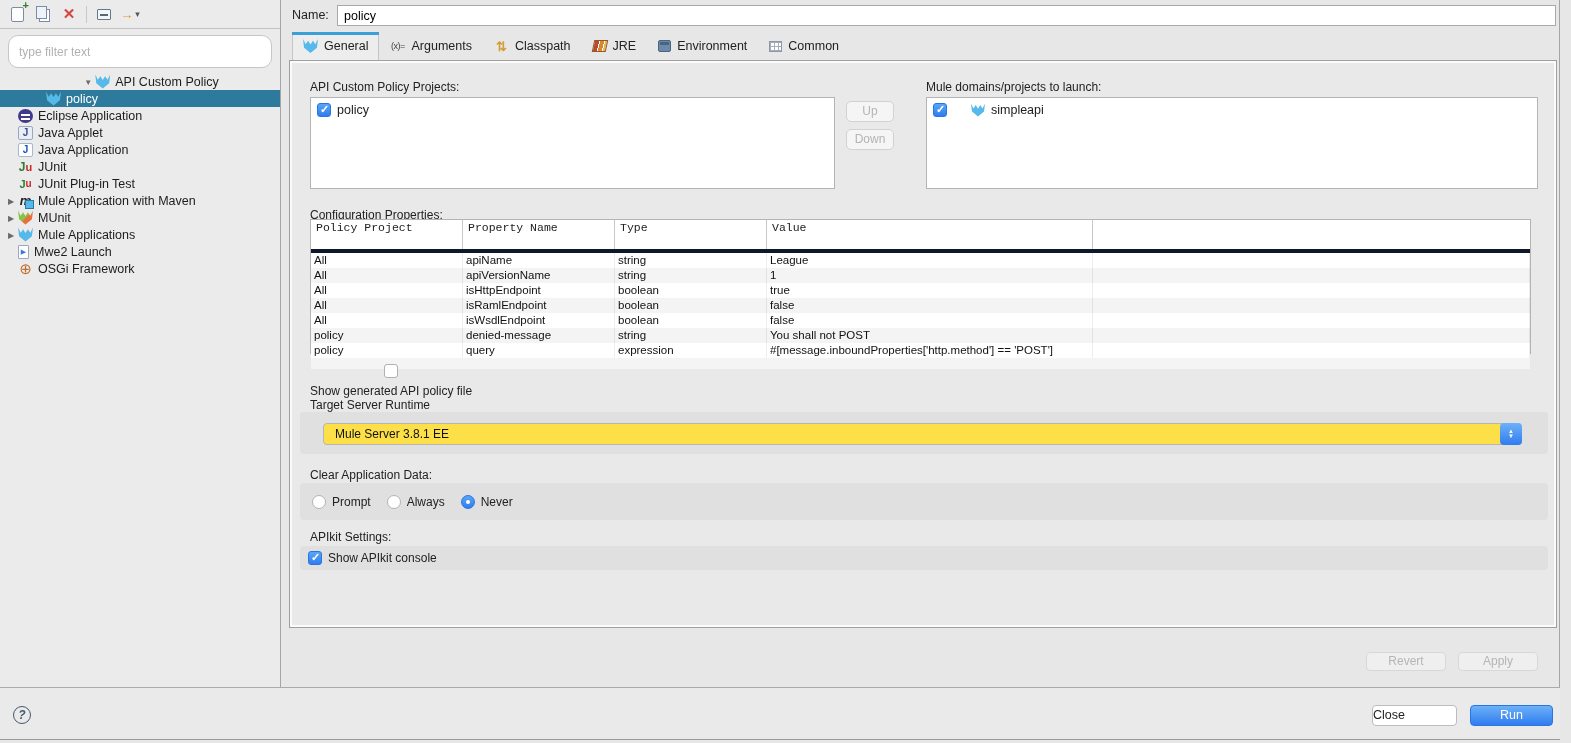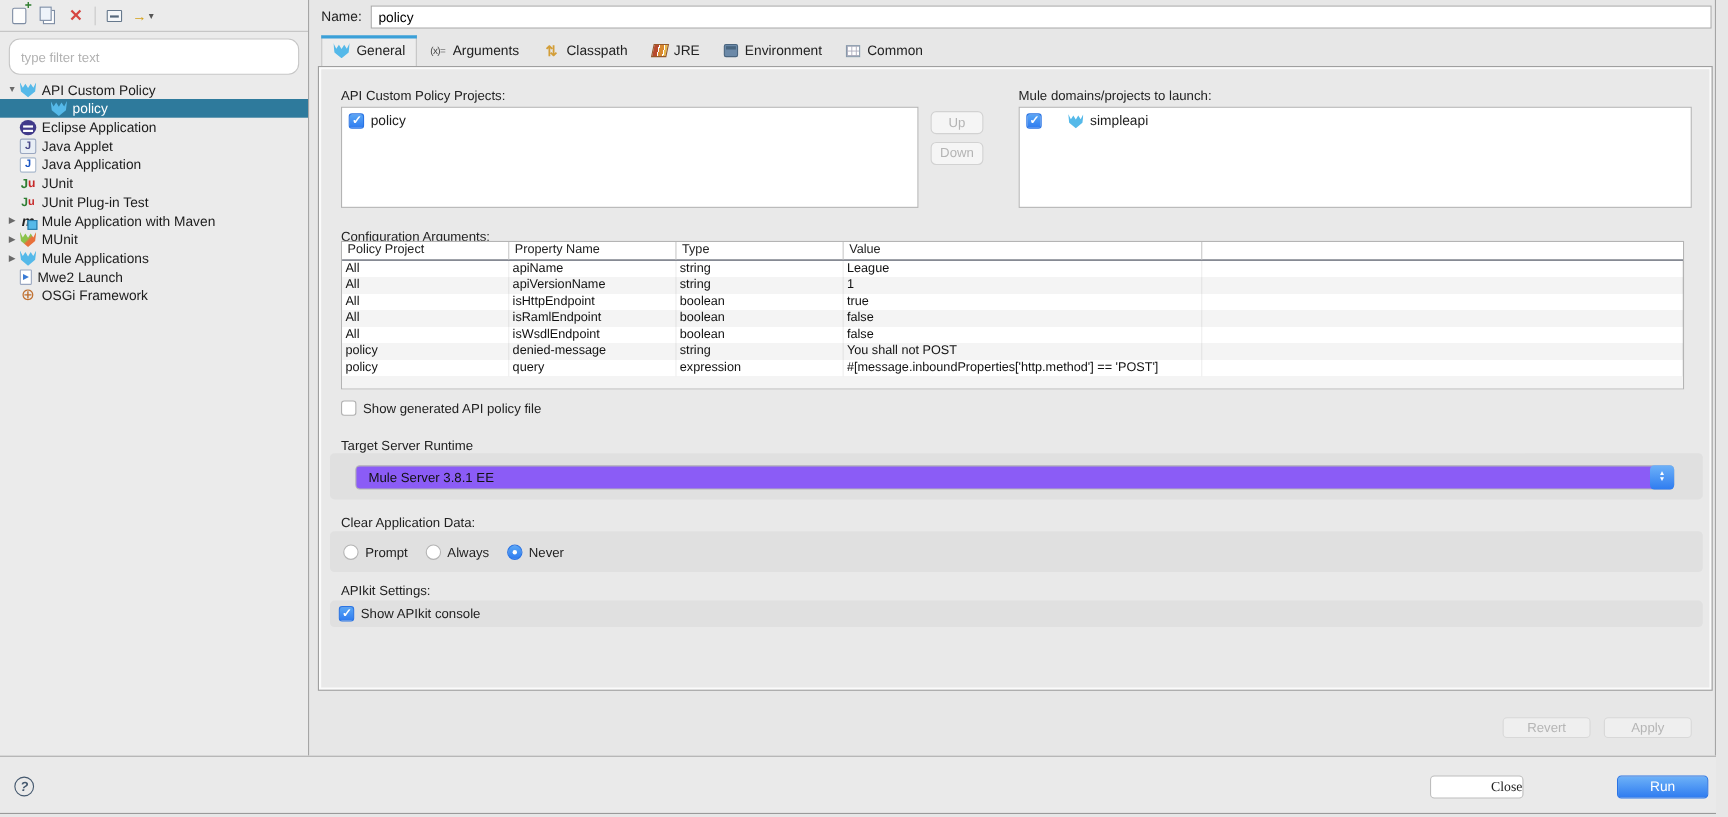--- a/index.html
+++ b/index.html
@@ -69,46 +69,46 @@
   .lrow { display:flex; align-items:center; gap:6px; padding:5px 6px 0 6px; }
   .cb { width:14px; height:14px; border-radius:3px; border:1px solid #b0b0b0; background:#fff; position:relative; flex:0 0 14px; }
   .cb.checked { background:linear-gradient(#59a6f5,#2f7cf0); border-color:#2a74e4; }
   .cb.checked::before { content:'✓'; position:absolute; left:2px; top:-1px; color:#fff; font-size:11px; font-weight:bold; }
   .cb-sp { width:12px; }
   .lico { width:14px; height:13px; position:relative; display:inline-flex; align-items:center; justify-content:center; flex:0 0 14px; }
   .pushbtn { position:absolute; width:48px; height:21px; border:1px solid #d2d2d2; border-radius:5px; background:#f5f5f5; color:#b4b4b4; font-size:12px; text-align:center; line-height:19px; }
 
   
   #cfgtable { position:absolute; left:20px; top:158px; width:1221px; height:135px; border:1px solid #b4b4b4; background:#fff; font-size:11.5px; }
-  #thead { display:flex; height:17px; border-bottom:1px solid #0f172a; background:#fff; }
+  #thead { display:flex; height:33px; border-bottom:4px solid #0f172a; background:#fff;font-family:Liberation Mono, monospace; }
   .hc { padding:1px 0 0 5px; border-right:1px solid #c9c9c9; color:#222; overflow:hidden; white-space:nowrap; }
   .c0 { width:152px; flex:0 0 152px; } .c1 { width:152px; flex:0 0 152px; } .c2 { width:152px; flex:0 0 152px; } .c3 { width:326px; flex:0 0 326px; } .c4 { flex:1; border-right:none; }
   #tbody { position:relative; height:116px; background:repeating-linear-gradient(to bottom,#fff 0 15px,#f4f4f4 15px 30px); overflow:hidden; }
   .trw { display:flex; height:15px; }
   .tc { padding:1px 0 0 3px; border-right:1px solid rgba(0,0,0,0.07); white-space:nowrap; overflow:hidden; color:#111; }
 
   .chkrow { position:absolute; display:flex; align-items:center; gap:6px; font-size:12px; color:#222; }
   .group { position:absolute; left:10px; width:1248px; background:#e0e0e0; border-radius:4px; }
-  .combo { position:absolute; left:23px; top:11px; right:26px; height:22px; background:#8b5cf6; border:1px solid #b6b6b6; border-radius:4px; font-size:12px; display:flex; align-items:center; padding-left:11px; color:#111; }
+  .combo { position:absolute; left:23px; top:11px; right:26px; height:22px; background:#fde047; border:1px solid #b6b6b6; border-radius:4px; font-size:12px; display:flex; align-items:center; padding-left:11px; color:#111; }
   .combo-cap { position:absolute; right:-1px; top:-1px; width:22px; height:22px; border-radius:4px; background:linear-gradient(#6db1f8,#2f7cf0); display:flex; flex-direction:column; align-items:center; justify-content:center; color:#fff; }
   .combo-cap span { font-size:6px; line-height:5px; }
   .radio { width:14px; height:14px; border-radius:50%; border:1px solid #b4b4b4; background:#fff; position:relative; flex:0 0 14px; }
   .radio.on { background:linear-gradient(#5aa7f6,#2f7cf0); border-color:#2a74e4; }
   .radio.on::before { content:''; position:absolute; left:4px; top:4px; width:4px; height:4px; border-radius:50%; background:#fff; }
   #radios { position:absolute; left:12px; top:0; height:100%; display:flex; align-items:center; gap:16px; }
   .ropt { display:flex; align-items:center; gap:6px; font-size:12px; color:#222; }
 
   .formbtn { position:absolute; width:80px; height:19px; border-radius:4px; font-size:12px; text-align:center; line-height:17px; }
   .disabled-btn { background:#efefef; border:1px solid #d8d8d8; color:#b5b5b5; }
 
   
   #bottombar { position:absolute; left:0; top:687px; width:1560px; height:53px; background:#eaeaea; border-top:1px solid #ababab; border-bottom:1px solid #9a9a9a; }
   #right-edge { position:absolute; left:1559px; top:0; width:1px; height:687px; background:#a5a5a5; }
   #help { position:absolute; left:13px; top:18px; width:18px; height:18px; border:1.5px solid #44586e; border-radius:50%; color:#44586e; font-size:12px; font-weight:bold; text-align:center; line-height:16px; font-style:italic; }
-  #close-btn { position:absolute; left:1300px; top:17px; width:85px; height:21px; background:#fff; border:1px solid #bdbdbd; border-radius:4px; font-size:12.5px; text-align:right; line-height:19px; color:#222;font-family:Liberation Serif, serif; }
+  #close-btn { position:absolute; left:1372px; top:17px; width:85px; height:21px; background:#fff; border:1px solid #bdbdbd; border-radius:4px; font-size:12.5px; text-align:left; line-height:19px; color:#222; }
   #run-btn { position:absolute; left:1470px; top:17px; width:83px; height:21px; background:linear-gradient(#6db1f8,#2f7cf0); border:1px solid #2a74e4; border-radius:4px; font-size:12.5px; text-align:center; line-height:19px; color:#fff; }
 </style>
 </head>
 <body>
 
 <div id="sidebar">
   <div id="tb">
     <span class="tbi">
         <span class="tb-new"></span>
       </span>
@@ -120,21 +120,21 @@
     <span class="tbi">
         <span class="tb-col"></span>
       </span>
     <span class="tbi tb-flt"></span>
   </div>
   <div id="filterbox">
     <input placeholder="type filter text" style="">
   </div>
   <div id="tree">
 
-      <div class="trow" style="padding-left: 4px;">
+      <div class="trow" style="padding-left: 20px; justify-content: center;">
         <span class="arrow ar-down"></span>
         <span class="tico ic-mule"></span>
         <span class="tlabel">API Custom Policy</span>
       </div>
 
       <div class="trow selected" style="padding-left: 32px;">
         <span class="arrow ar-none"></span>
         <span class="tico ic-mule"></span>
         <span class="tlabel">policy</span>
       </div>
@@ -255,21 +255,21 @@
     <div class="listbox" style="left:636px; top:36px; width:612px; height:92px;">
 
         <div class="lrow">
           <span class="cb checked"></span>
           <span class="cb-sp"></span>
           <span class="lico ic-mule"></span>
           <span>simpleapi</span>
         </div>
       </div>
 
-    <div class="sec-label" style="left:20px; top:147px;">Configuration Arguments:</div>
+    <div class="sec-label" style="left:20px; top:147px;">Configuration Properties:</div>
     <div id="cfgtable">
       <div id="thead">
         <div class="hc c0">Policy Project</div>
         <div class="hc c1">Property Name</div>
         <div class="hc c2">Type</div>
         <div class="hc c3">Value</div>
         <div class="hc c4"></div>
       </div>
       <div id="tbody">
 
@@ -324,21 +324,21 @@
           <div class="trw">
             <div class="tc c0">policy</div>
             <div class="tc c1">query</div>
             <div class="tc c2">expression</div>
             <div class="tc c3">#[message.inboundProperties['http.method'] == 'POST']</div>
             <div class="tc c4"></div>
           </div>
         </div>
     </div>
 
-    <div class="chkrow" style="left:20px; top:303px;">
+    <div class="chkrow" style="left:20px; top:303px;flex-direction:column;">
       <span class="cb"></span>
       <span>Show generated API policy file</span>
     </div>
 
     <div class="sec-label" style="left:20px; top:337px;">Target Server Runtime</div>
     <div class="group" style="top:351px; height:42px;">
       <div class="combo">
         <span>Mule Server 3.8.1 EE</span>
         <span class="combo-cap">
             <span>▲</span>

